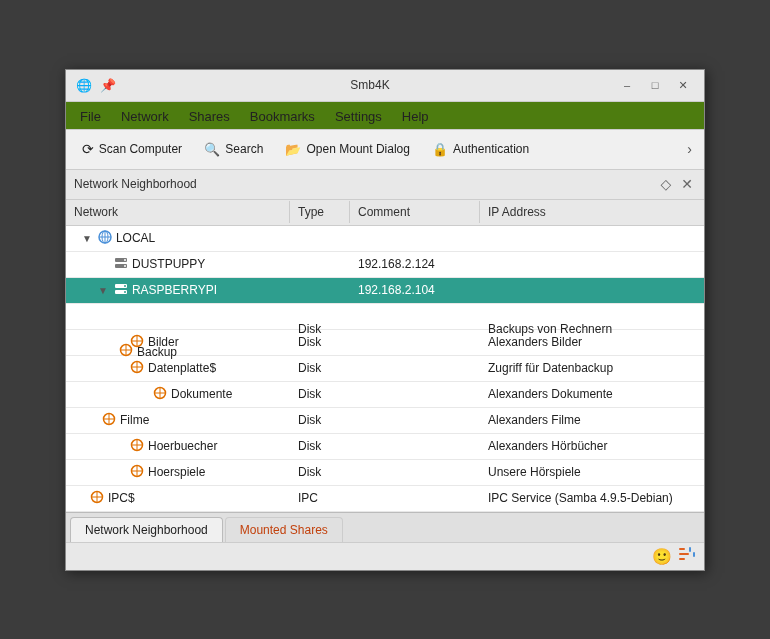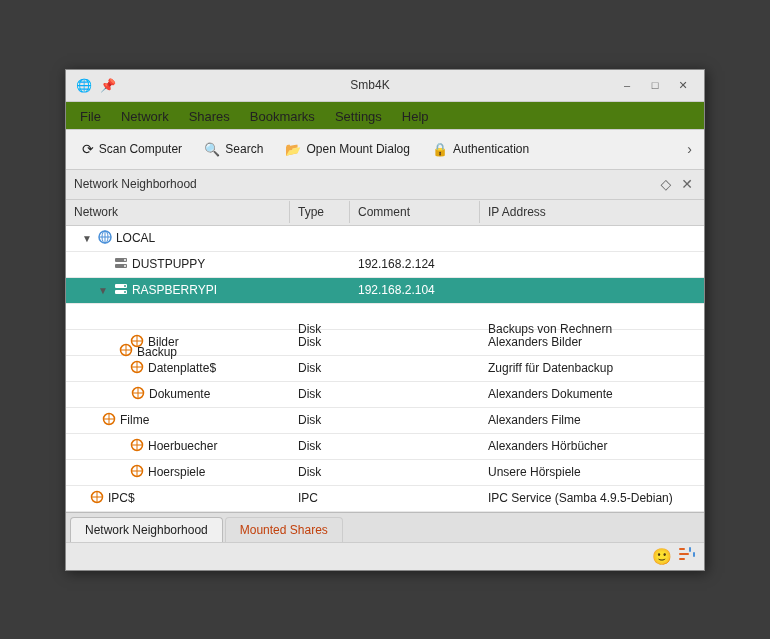--- a/index.html
+++ b/index.html
@@ -384,21 +384,21 @@
                   <line x1="2" y1="7" x2="12" y2="7" stroke="#e07000" stroke-width="1"></line>
                 </svg></span>
               <span>Datenplatte$</span>
             </span>
           </div>
           <div class="td">Disk</div>
           <div class="td"></div>
           <div class="td">Zugriff für Datenbackup</div>
         </div>
         <div class="table-row">
-          <div class="td" style="padding-left: 49px;">
+          <div class="td" style="padding-left: 31px; margin-left: 40px;">
             <span class="cell-content">
               <span style="width: 12px; display: inline-block;"></span>
               <span><svg width="14" height="14" viewBox="0 0 14 14">
                   <circle cx="7" cy="7" r="5.5" fill="none" stroke="#e07000" stroke-width="1.5"></circle>
                   <line x1="7" y1="2" x2="7" y2="12" stroke="#e07000" stroke-width="1"></line>
                   <line x1="2" y1="7" x2="12" y2="7" stroke="#e07000" stroke-width="1"></line>
                 </svg></span>
               <span>Dokumente</span>
             </span>
           </div>

